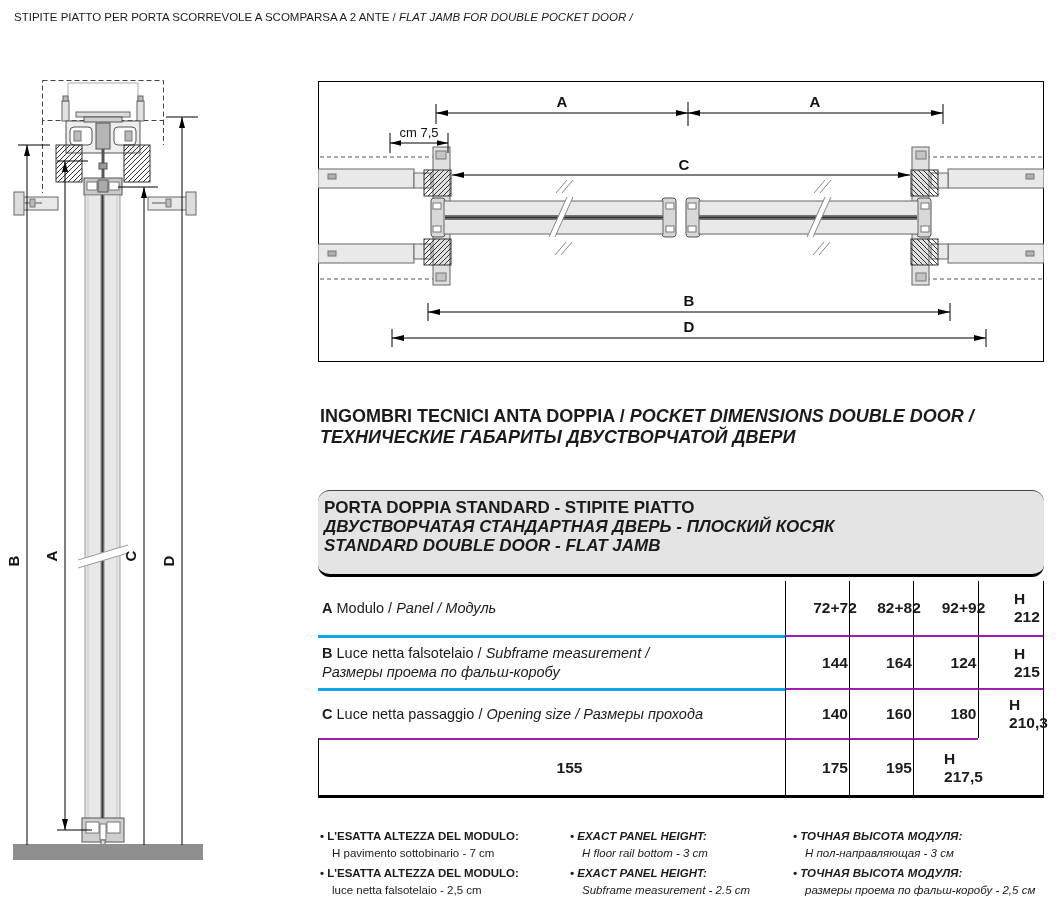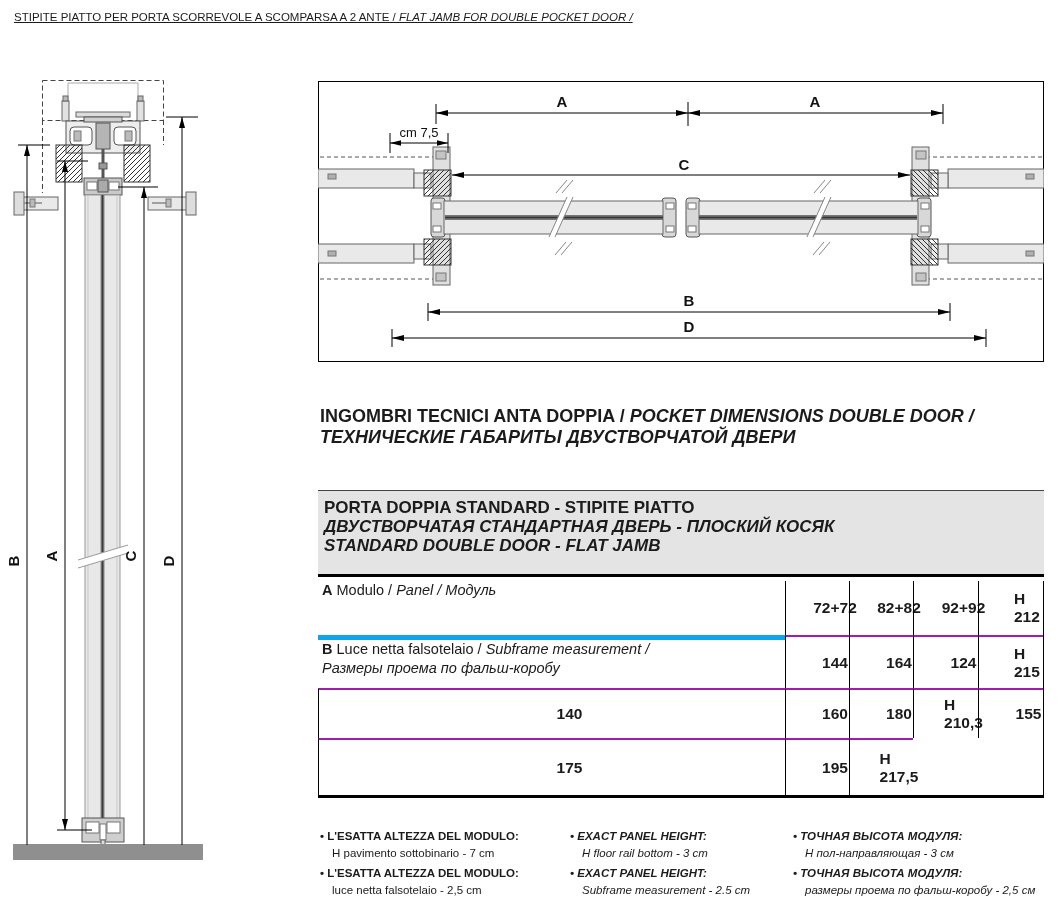--- a/index.html
+++ b/index.html
@@ -1,44 +1,44 @@
 <!DOCTYPE html>
 <html><head>
 <meta charset="utf-8">
 <style>
   html,body{margin:0;padding:0;background:#fff;}
   #page{position:relative;width:1059px;height:901px;background:#fff;overflow:hidden;
         font-family:"Liberation Sans",sans-serif;color:#1b1b1b;}
   .abs{position:absolute;}
 
   
-  #doc-header{left:14px;top:9px;width:720px;font-size:11.5px;line-height:17px;letter-spacing:0;text-decoration:underline;}
+  #doc-header{left:14px;top:9px;width:720px;font-size:11.5px;line-height:17px;letter-spacing:0;}
   #doc-header .it{font-style:italic;}
 
   
   #sec-heading{left:320px;top:406px;width:720px;font-size:18px;font-weight:bold;line-height:20.5px;}
   #sec-heading .it{font-style:italic;}
 
   
   #tbl-header{left:318px;top:490px;width:726px;height:87px;box-sizing:border-box;
     background:#e4e4e4;border-top:1px solid #444;border-bottom:3px solid #000;
-    padding:7px 0 0 6px;font-size:17px;font-weight:bold;line-height:19px;}
+    padding:7px 0 0 6px;font-size:17px;font-weight:bold;line-height:19px;border-radius:12px;}
   #tbl-header .it{font-style:italic;}
 
   
   #dim-table{left:318px;top:581px;width:726px;box-sizing:border-box;display:grid;
     grid-template-columns:467px 64px 64px 65px 65px;grid-template-rows:54px 53px 50px 57px;
     border-right:1px solid #000;border-bottom:3px solid #000;}
-  .t-label{display:flex;flex-direction:column;justify-content:flex-start;padding-left:4px;
+  .t-label{display:flex;flex-direction:column;justify-content:center;padding-left:4px;
     font-size:14.5px;line-height:19px;}
   .t-label .it, .t-label .l2{font-style:italic;}
   .t-val{display:flex;align-items:center;justify-content:center;font-weight:bold;
     font-size:15.5px;border-left:1px solid #000;padding-left:35px;}
   .r2{border-top:2px solid #a21caf;}
-  .t-label.r2{border-top:5px solid #0ea5e9;}
+  .t-label.r2{border-top:3px solid #0ea5e9;}
 
   
   .fn-col{top:830px;font-size:11.5px;line-height:13px;}
   #fn-col1{left:320px;width:240px;}
   #fn-col2{left:570px;width:215px;font-style:italic;}
   #fn-col3{left:793px;width:260px;font-style:italic;}
   .fn-title{font-weight:bold;margin-bottom:4px;}
   .fn-body{margin:0 0 7px 12px;}
 
   svg text{font-family:"Liberation Sans",sans-serif;}
@@ -288,20 +288,24 @@
 
     <div class="t-label r2">
       <div><b>B</b><span> Luce netta falsotelaio / </span><span class="it">Subframe measurement /</span></div>
       <div class="l2">Размеры проема по фальш-коробу</div>
     </div>
     <div class="t-val r2">144</div>
     <div class="t-val r2">164</div>
     <div class="t-val r2">124</div>
     <div class="t-val r2">H 215</div>
 
+    <div class="t-label r2">
+      <div><b>C</b><span> Luce netta passaggio / </span><span class="it">Opening size / Размеры прохода</span></div>
+      <div class="l2"></div>
+    </div>
     <div class="t-val r2">140</div>
     <div class="t-val r2">160</div>
     <div class="t-val r2">180</div>
     <div class="t-val r2">H 210,3</div>
 
     <div class="t-val r2">155</div>
     <div class="t-val r2">175</div>
     <div class="t-val r2">195</div>
     <div class="t-val r2">H 217,5</div>
   </div>

